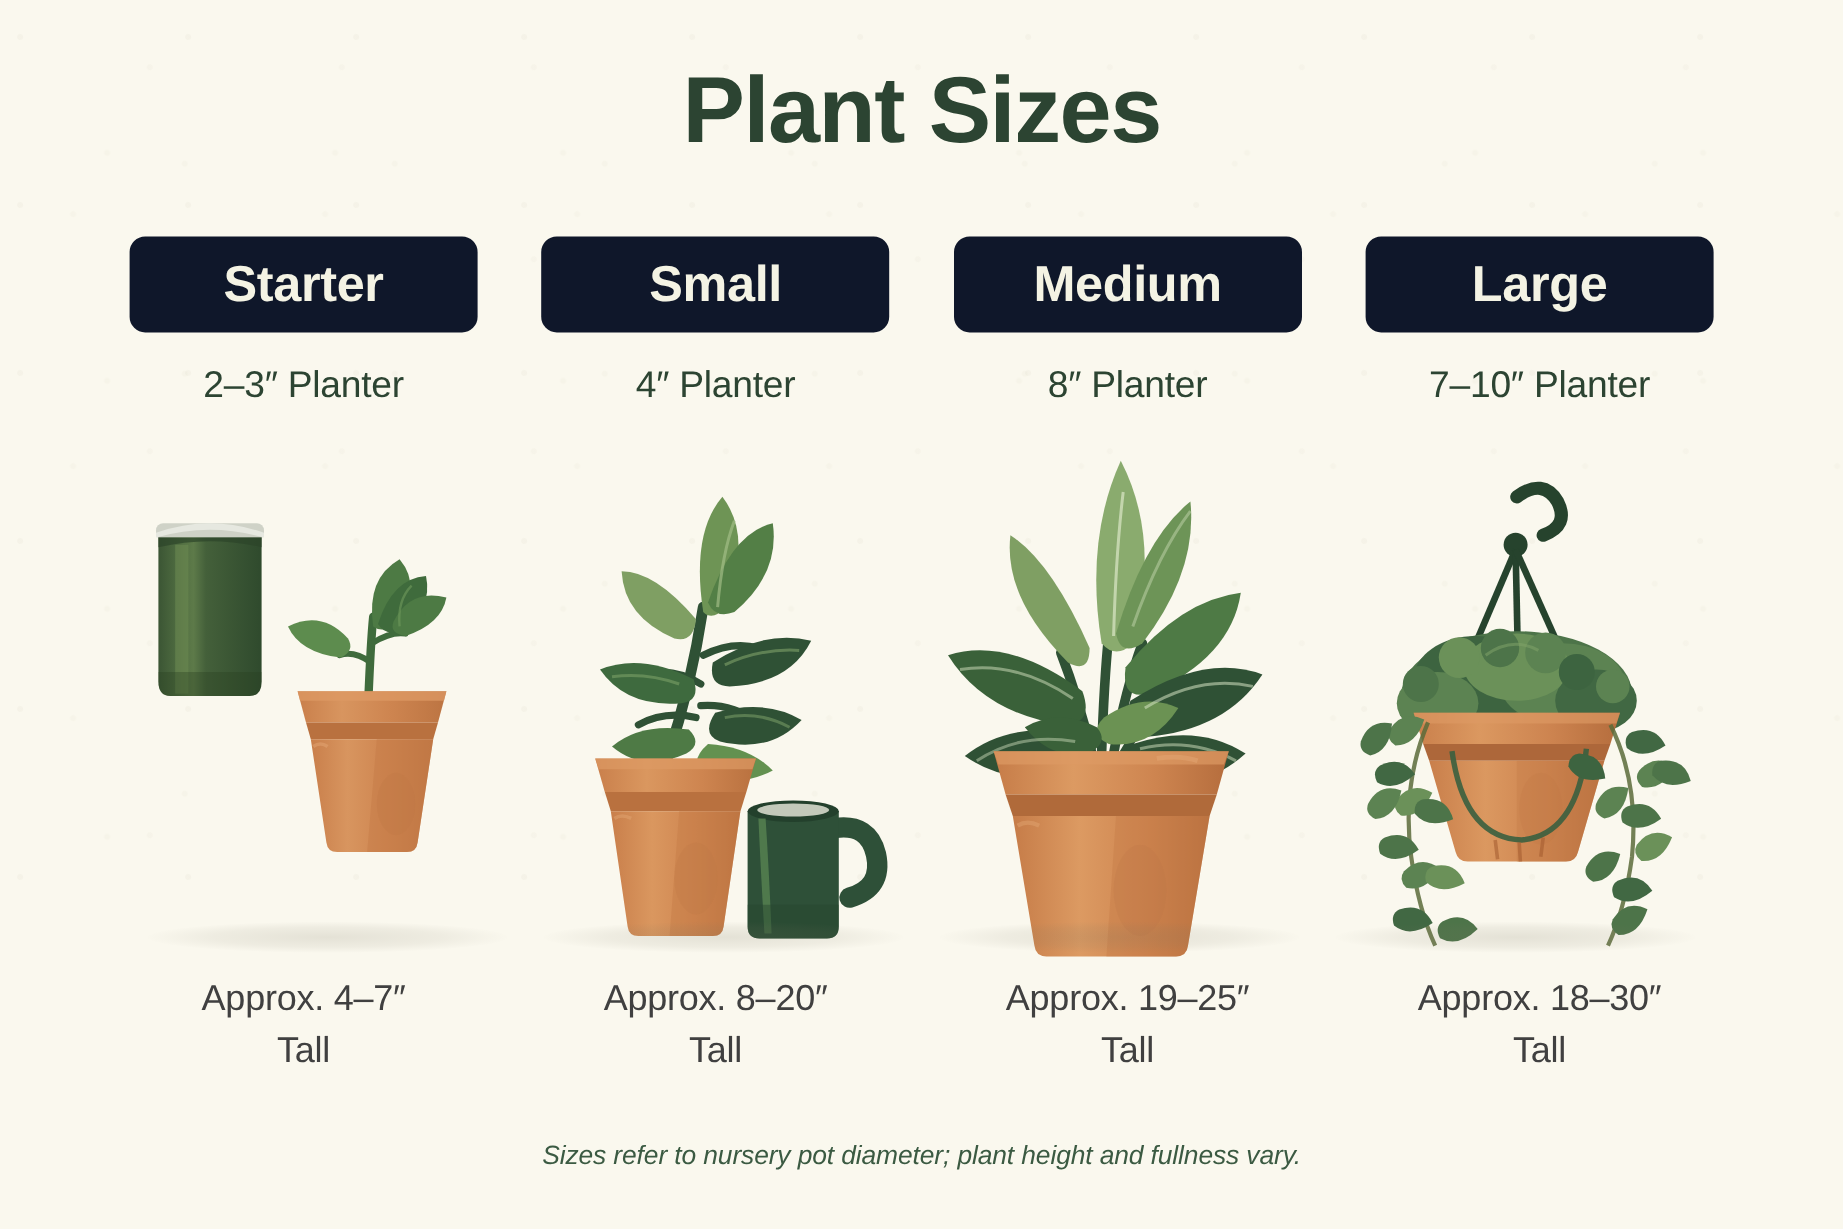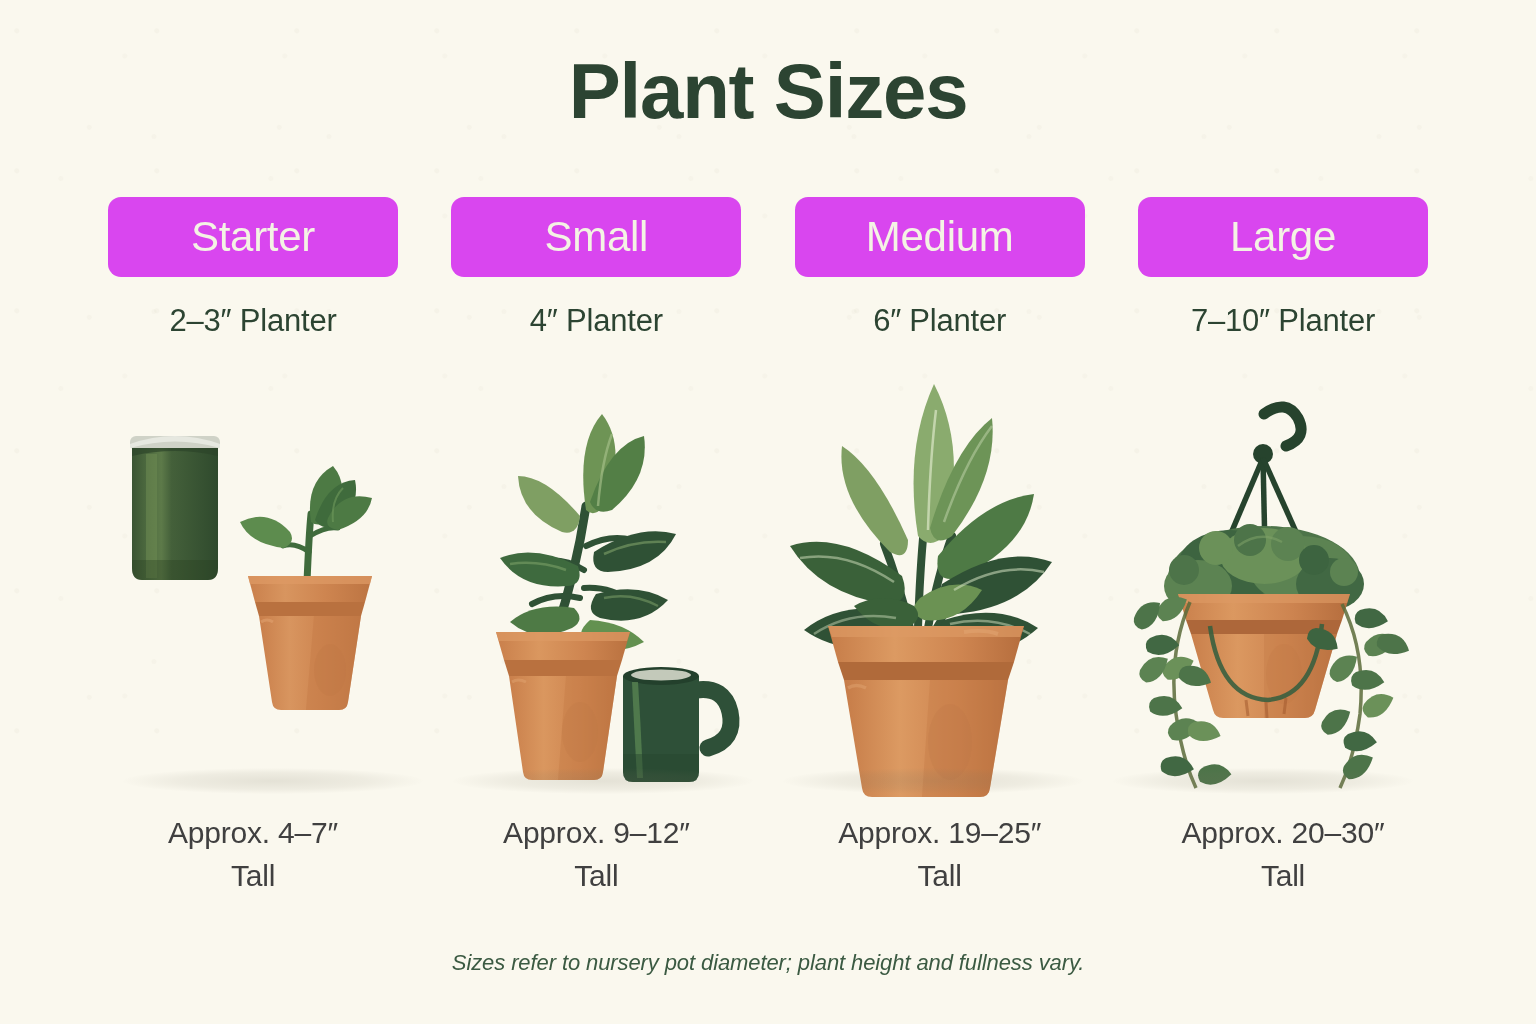--- a/index.html
+++ b/index.html
@@ -59,27 +59,27 @@
   .col {
     width: 290px;
     display: flex;
     flex-direction: column;
     align-items: center;
   }
   .badge {
     width: 290px;
     height: 80px;
     border-radius: 13px;
-    background: #d946ef;
+    background: #0f172a;
     color: #f4f3e4;
     display: flex;
     align-items: center;
     justify-content: center;
     font-size: 42px;
-    font-weight: 400;
+    font-weight: 700;
     letter-spacing: -0.3px;
     box-sizing: border-box;
   }
   .planter {
     margin-top: 26px;
     font-size: 31px;
     color: #2c4432;
     letter-spacing: -0.2px;
     text-align: left;
     white-space: nowrap;
@@ -160,21 +160,21 @@
       <div class="planter">2–3″ Planter</div>
     </div>
 
     <div class="col">
       <div class="badge">Small</div>
       <div class="planter">4″ Planter</div>
     </div>
 
     <div class="col">
       <div class="badge">Medium</div>
-      <div class="planter">6″ Planter</div>
+      <div class="planter">8″ Planter</div>
     </div>
 
     <div class="col">
       <div class="badge">Large</div>
       <div class="planter">7–10″ Planter</div>
     </div>
 
   </div>
 
   <div class="stage">
@@ -467,27 +467,27 @@
     </div>
 
   </div>
 
   <div class="captions">
     <div class="caption">
       <div>Approx. 4–7″</div>
       <div>Tall</div>
     </div>
     <div class="caption">
-      <div>Approx. 9–12″</div>
+      <div>Approx. 8–20″</div>
       <div>Tall</div>
     </div>
     <div class="caption">
       <div>Approx. 19–25″</div>
       <div>Tall</div>
     </div>
     <div class="caption">
-      <div>Approx. 20–30″</div>
+      <div>Approx. 18–30″</div>
       <div>Tall</div>
     </div>
   </div>
 
   <div class="footnote">Sizes refer to nursery pot diameter; plant height and fullness vary.</div>
 </div>
 
 </body></html>

